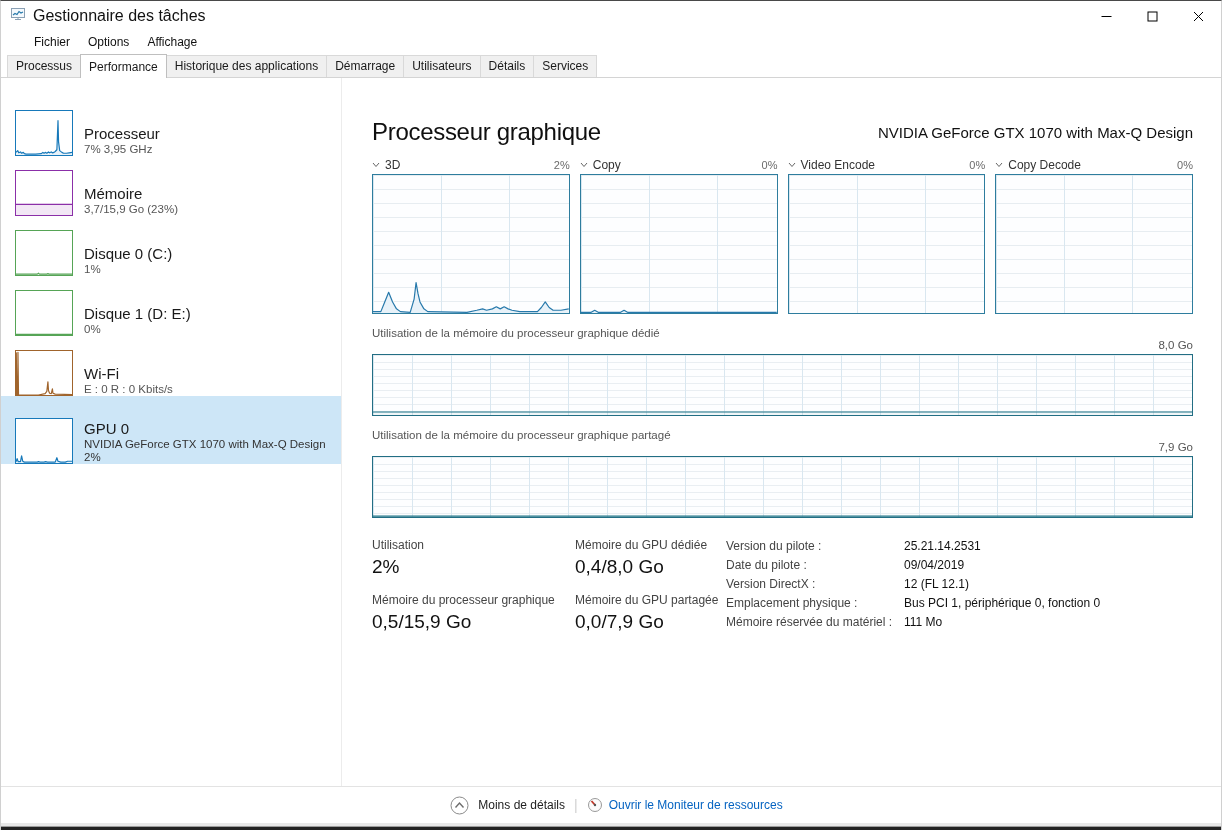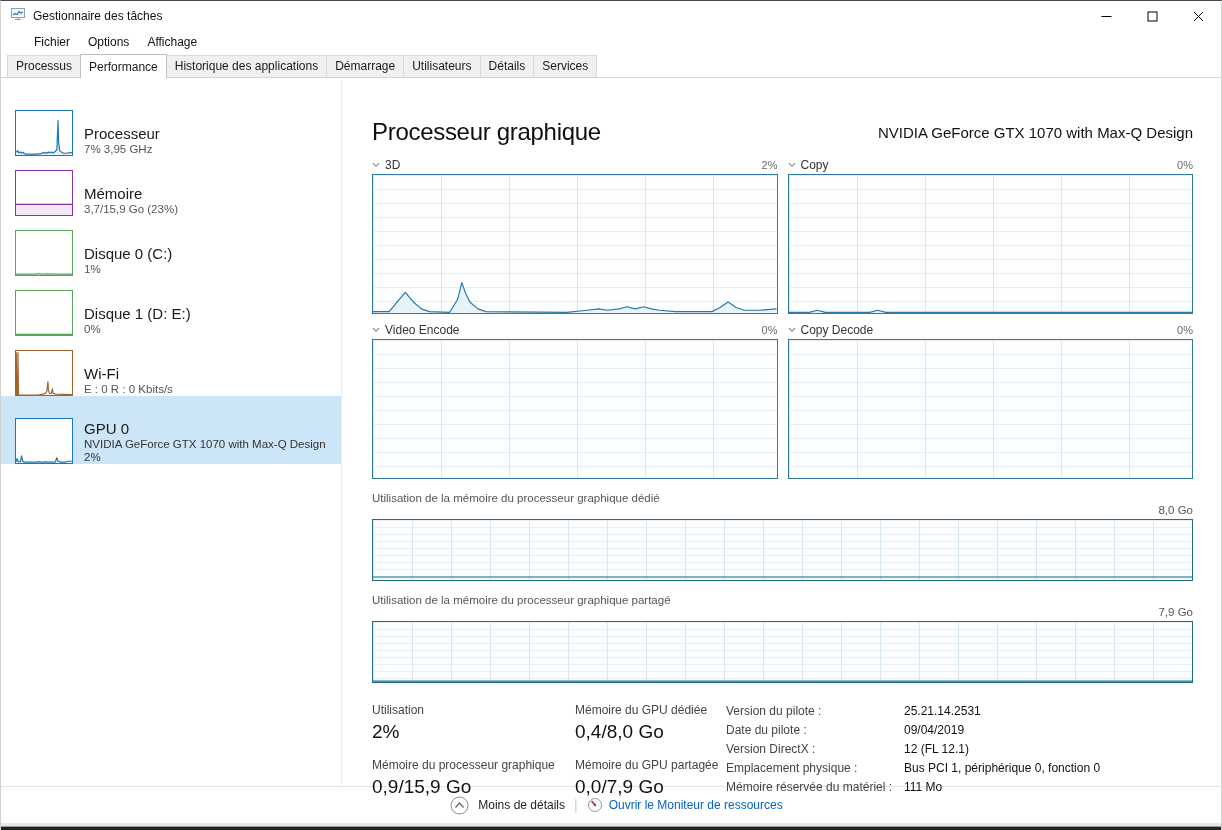--- a/index.html
+++ b/index.html
@@ -5,21 +5,21 @@
   * { box-sizing: border-box; margin: 0; padding: 0; }
   body { font-family: "Liberation Sans", sans-serif; background: #ddd; }
   .window {
     width: 1222px; height: 830px; background: #fff; position: relative;
     border-top: 1px solid #494949; border-left: 1px solid #d0d0d0; border-right: 1px solid #d0d0d0;
     overflow: hidden;
   }
   
   .titlebar { height: 30px; display: flex; align-items: center; }
   .app-icon { margin: 0 7px 0 9px; flex: none; }
-  .win-title { font-size: 12px; color: #111; }
+  .win-title { font-size: 16px; color: #111; }
   .controls { margin-left: auto; display: flex; height: 100%; }
   .ctrl { width: 46px; height: 100%; display: flex; align-items: center; justify-content: center; cursor: default; }
   
   .menubar { height: 22px; display: flex; align-items: center; padding-left: 24px; }
   .menu-item { font-size: 12px; color: #111; padding: 2px 9px; }
   
   .tabbar { height: 25px; display: flex; align-items: flex-end; padding-left: 6px; border-bottom: 1px solid #d4d4d4; }
   .tab { font-size: 12px; color: #1a1a1a; padding: 3px 8px 4px; background: #f0f0f0;
          border: 1px solid #d9d9d9; border-bottom: none; margin-right: -1px; white-space: nowrap; }
   .tab.active { background: #fff; border-color: #bfbfbf; padding-top: 5px; margin-bottom: -1px; z-index: 2; position: relative; }
@@ -31,21 +31,21 @@
   .thumb { width: 58px; height: 46px; border: 1px solid #888; background: #fff; flex: none; position: relative; }
   .thumb svg { width: 100%; height: 100%; display: block; }
   .side-text { padding-top: 0px; }
   .t1 { font-size: 15px; color: #1a1a1a; line-height: 19px; font-weight: 400; }
   .t2 { font-size: 11.5px; color: #555; margin-top: 0; line-height: 13px; }
   
   .main { flex: 1; padding: 20px 28px 0 30px; }
   .main-header { display: flex; justify-content: space-between; align-items: flex-end; margin-bottom: 12px; }
   .page-title { font-size: 24px; font-weight: 300; color: #0f0f0f; letter-spacing: -0.3px; margin-top: 20px; }
   .gpu-name { font-size: 15px; color: #111; padding-bottom: 5px; }
-  .charts-grid { display: grid; grid-template-columns: 1fr 1fr; column-gap: 10px; row-gap: 9px; }
+  .charts-grid { display: grid; grid-template-columns: 1fr 1fr 1fr 1fr; column-gap: 10px; row-gap: 9px; }
   .chart-head { display: flex; align-items: center; font-size: 12px; color: #333; margin-bottom: 2px; }
   .chev { margin-right: 5px; display: inline-flex; }
   .pct { margin-left: auto; color: #6b6b6b; font-size: 11px; }
   .gpu-box {
     height: 140px; border: 1px solid #2e7d9e; position: relative; background-color: #fdfeff;
     background-image: linear-gradient(to right, #d9e7f0 1px, transparent 1px),
                       linear-gradient(to bottom, #e7edf1 1px, transparent 1px);
     background-size: 68px 100%, 100% 14px;
   }
   .mem-head { display: flex; font-size: 11.5px; color: #555; margin: 13px 0 3px; flex-direction: column; }
@@ -300,21 +300,21 @@
             <polygon points="0,100 0,98.7 100,98.7 100,100" fill="rgba(27,114,133,0.06)"></polygon>
             <polyline points="0,98.7 100,98.7" fill="none" stroke="#1b7285" stroke-width="1.2" stroke-linejoin="round" vector-effect="non-scaling-stroke"></polyline>
           </svg>
       </div>
 
       <div class="stats">
         <div class="col1">
           <div class="stat-lab">Utilisation</div>
           <div class="stat-val">2%</div>
           <div class="stat-lab">Mémoire du processeur graphique</div>
-          <div class="stat-val">0,9/15,9 Go</div>
+          <div class="stat-val">0,5/15,9 Go</div>
         </div>
         <div class="col2">
           <div class="stat-lab">Mémoire du GPU dédiée</div>
           <div class="stat-val">0,4/8,0 Go</div>
           <div class="stat-lab">Mémoire du GPU partagée</div>
           <div class="stat-val">0,0/7,9 Go</div>
         </div>
         <div class="details">
           <div class="drow">
             <span class="dk">Version du pilote :</span>

